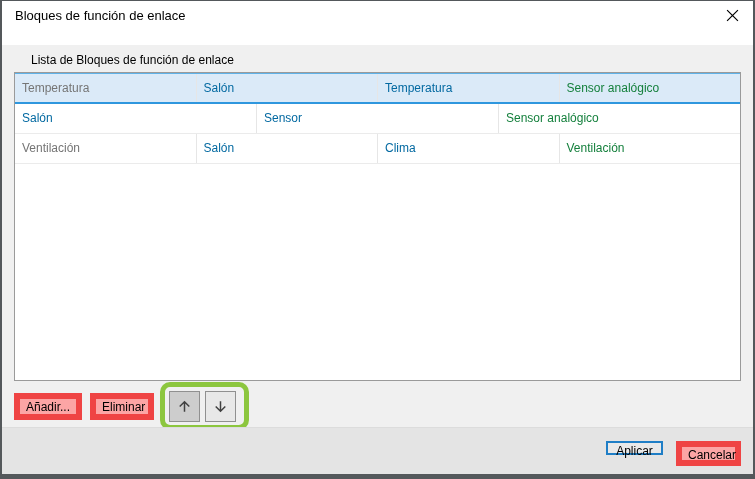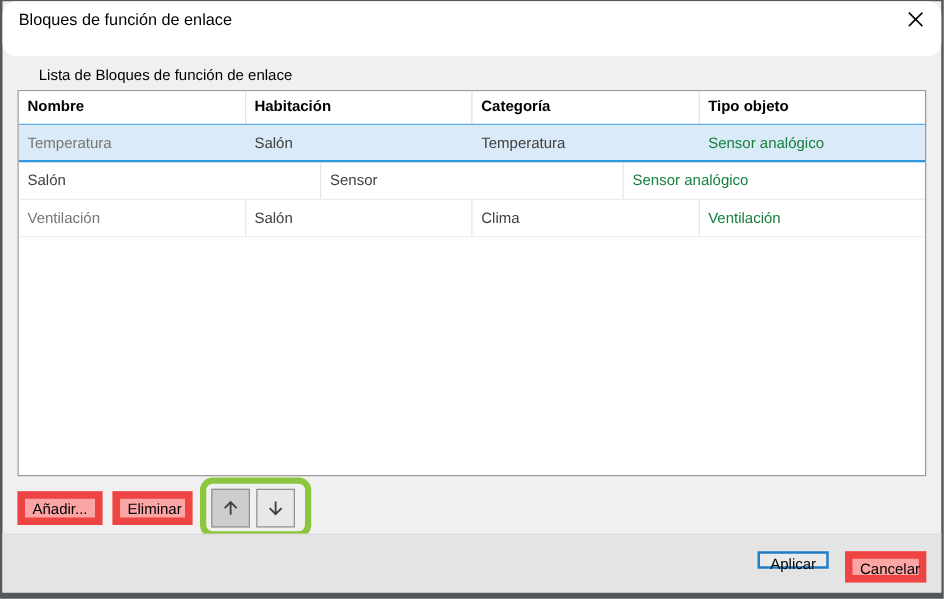--- a/index.html
+++ b/index.html
@@ -1,35 +1,35 @@
 <!DOCTYPE html>
 <html><head>
 <meta charset="utf-8">
 <style>
   html,body{margin:0;padding:0;}
   body{font-family:"Liberation Sans","DejaVu Sans",sans-serif;}
   .screen{position:relative;width:755px;height:479px;background:#54585b;overflow:hidden;}
   .dialog{position:absolute;left:2px;top:1px;width:751px;height:473px;background:#f0f0f0;}
 
   
-  .titlebar{position:absolute;top:0;left:0;right:0;height:44px;background:#ffffff;border-radius:11px;}
+  .titlebar{position:absolute;top:0;left:0;right:0;height:44px;background:#ffffff;}
   .title{position:absolute;left:13px;top:7px;font-size:13px;color:#000;white-space:nowrap;}
   .close-btn{position:absolute;right:5px;top:3px;width:32px;height:23px;background:transparent;border:none;display:flex;align-items:center;justify-content:center;cursor:pointer;padding:0;}
 
   
   .list-label{position:absolute;left:13px;top:52px;font-size:12px;color:#000;margin-left:16px;}
 
   
   .table{position:absolute;left:12px;top:71px;width:727px;height:309px;background:#fff;border:1px solid #9a9a9a;box-sizing:border-box;display:flex;flex-direction:column;overflow:hidden;}
   .thead{display:flex;height:26px;flex:0 0 26px;background:#fff;}
   .hcell{flex:1;font-weight:bold;font-size:12px;line-height:25px;padding-left:7px;border-right:1px solid #e2e2e2;box-sizing:border-box;color:#000;white-space:nowrap;overflow:hidden;cursor:default;}
   .hcell:last-child{border-right:none;}
   .row{display:flex;height:30px;flex:0 0 30px;box-sizing:border-box;border-bottom:1px solid #ebebeb;background:#fff;}
   .row.selected{background:#dbeaf8;border-top:1px solid #5fb2e8;border-bottom:2px solid #2f97de;height:31px;flex:0 0 31px;}
-  .cell{flex:1;font-size:12px;line-height:28px;padding-left:7px;border-right:1px solid #e6e6e6;box-sizing:border-box;overflow:hidden;white-space:nowrap;color:#404040;}
+  .cell{flex:1;font-size:12px;line-height:28px;padding-left:7px;border-right:1px solid #e6e6e6;box-sizing:border-box;overflow:hidden;white-space:nowrap;color:#0369a1;}
   .cell:last-child{border-right:none;}
   .cell.muted{color:#757575;}
   .cell.muted2{color:#15803d;}
   .tfill{flex:1;background:#fff;}
 
   
   .btn{font-family:inherit;font-size:12px;background:#fca5a5;border:6px solid #ef4444;box-sizing:border-box;color:#000;cursor:pointer;}
   .btn-add{position:absolute;left:12px;top:392px;width:68px;height:27px;}
   .btn-del{position:absolute;left:88px;top:392px;width:64px;height:27px;}
   .arrow-btn{position:absolute;top:390px;width:31px;height:31px;border:1px solid #909090;box-sizing:border-box;display:flex;align-items:center;justify-content:center;cursor:pointer;padding:0;}
@@ -55,26 +55,20 @@
       <button class="close-btn" aria-label="Cerrar">
         <svg width="13" height="13" viewBox="0 0 12 12">
           <path d="M1 1 L11 11 M11 1 L1 11" stroke="#000" stroke-width="1.1" fill="none"></path>
         </svg>
       </button>
     </div>
 
     <div class="list-label">Lista de Bloques de función de enlace</div>
 
     <div class="table">
-      <div class="thead">
-        <div class="hcell">Nombre</div>
-        <div class="hcell">Habitación</div>
-        <div class="hcell">Categoría</div>
-        <div class="hcell">Tipo objeto</div>
-      </div>
 
       <div class="row selected">
         <div class="cell muted">Temperatura</div>
         <div class="cell">Salón</div>
         <div class="cell">Temperatura</div>
         <div class="cell muted2">Sensor analógico</div>
       </div>
 
       <div class="row">
         <div class="cell">Salón</div>

